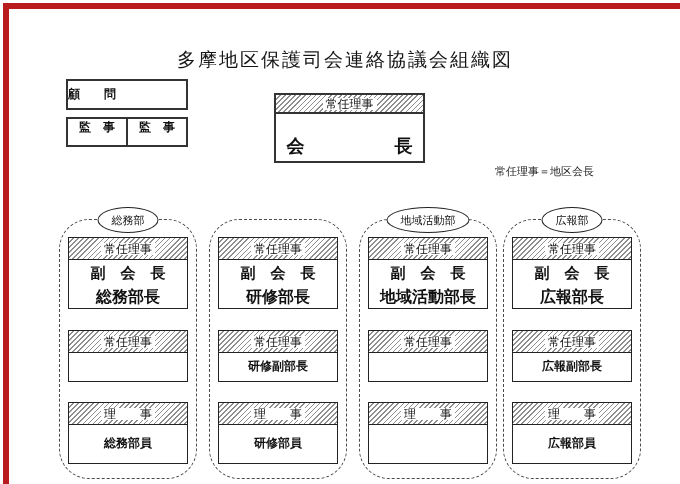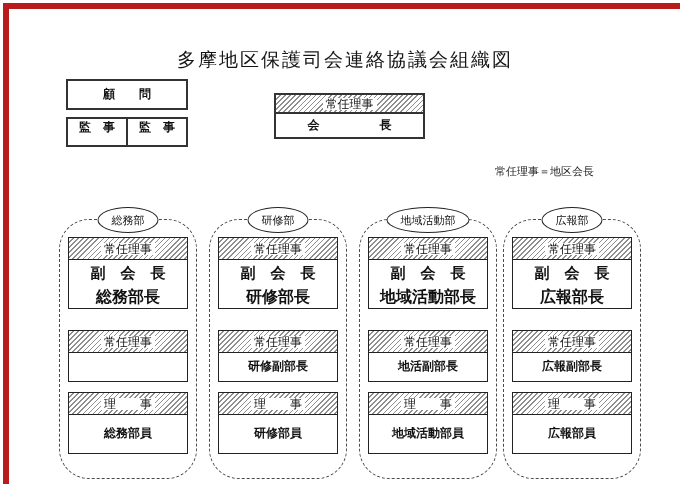--- a/index.html
+++ b/index.html
@@ -3,47 +3,47 @@
 <meta charset="utf-8">
 <style>
   html,body{margin:0;padding:0;background:#fff;}
   body{width:680px;height:484px;font-family:"Liberation Sans","DejaVu Sans",sans-serif;color:#111;}
   .page{position:absolute;left:3px;top:3px;width:672px;height:476px;border:6px solid #b91c1c;background:#fff;}
 
   .title{position:absolute;left:0;right:0;top:38px;text-align:center;font-size:19px;letter-spacing:2px;color:#161616;}
 
   
   .advisor-box{position:absolute;left:57px;top:70px;width:118px;height:27px;border:2px solid #333;
-    display:flex;align-items:center;justify-content:center;font-size:12px;font-weight:bold;}
+    display:flex;align-items:center;font-size:12px;font-weight:bold;}
   .auditor-row{position:absolute;left:57px;top:108px;width:118px;height:26px;border:2px solid #333;display:flex;}
   .auditor-cell{flex:1;display:flex;align-items:flex-start;justify-content:center;font-size:12px;font-weight:bold;}
   .auditor-cell + .auditor-cell{border-left:2px solid #333;}
 
   
   .chairman{position:absolute;left:265px;top:84px;width:147px;border:2px solid #333;background:#fff;}
   .hatch{background:repeating-linear-gradient(135deg,#ffffff 0px,#ffffff 2.5px,#8e8e8e 2.5px,#8e8e8e 3.6px);
     display:flex;align-items:center;justify-content:center;}
   .chairman .hatch{height:17px;border-bottom:2px solid #333;}
   .hatch .tag{background:#fff;padding:0 3px;font-size:12px;font-weight:normal;line-height:12px;white-space:nowrap;}
-  .chairman-body{height:23px;display:flex;align-items:center;justify-content:center;
-    font-size:12px;font-weight:bold;white-space:nowrap;}
+  .chairman-body{height:31px;display:flex;align-items:center;justify-content:center;
+    font-size:18px;font-weight:bold;white-space:nowrap;margin-top:16px;}
 
   .note{position:absolute;left:486px;top:110px;font-size:11px;color:#222;white-space:nowrap;margin-top:45px;}
 
   
   .dept{position:absolute;top:162px;width:136px;height:258px;border:1.5px dashed #4a4a4a;border-radius:30px;margin-top:48px;}
   .dept-1{left:50px;}.dept-2{left:200px;}.dept-3{left:350px;}.dept-4{left:494px;}
   .oval{position:absolute;top:-13px;left:50%;transform:translateX(-50%);height:24px;padding:0 13px;
     background:#fff;border:1.5px solid #222;border-radius:50%;display:flex;align-items:center;justify-content:center;
     font-size:11px;white-space:nowrap;z-index:2;}
   .obox{position:absolute;left:8px;right:8px;border:1.6px solid #222;background:#fff;}
   .obox .hatch{height:21px;border-bottom:1.6px solid #222;}
   .box-head{top:17px;height:70px;}
   .box-deputy{top:110px;height:50px;}
-  .box-members{top:172px;height:60px;text-align:right;}
+  .box-members{top:182px;height:60px;text-align:right;}
   .vice-line{height:27px;display:flex;align-items:center;justify-content:center;
     font-size:15px;font-weight:bold;white-space:nowrap;}
   .dept-head-line{height:20px;display:flex;align-items:center;justify-content:center;
     font-size:16px;font-weight:bold;white-space:nowrap;}
   .single-line{position:absolute;left:0;right:0;top:21px;bottom:0;display:flex;align-items:center;justify-content:center;
     font-size:12px;font-weight:bold;white-space:nowrap;}
 </style>
 </head>
 <body>
 
@@ -89,21 +89,20 @@
     </div>
     <div class="obox box-members">
       <div class="hatch">
           <span class="tag">理　　事</span>
         </div>
       <div class="single-line">総務部員</div>
     </div>
   </div>
 
   <div class="dept dept-2">
-    <div class="oval">研修部</div>
     <div class="obox box-head">
       <div class="hatch">
           <span class="tag">常任理事</span>
         </div>
       <div class="vice-line">副　会　長</div>
       <div class="dept-head-line">研修部長</div>
     </div>
     <div class="obox box-deputy">
       <div class="hatch">
           <span class="tag">常任理事</span>
@@ -124,27 +123,25 @@
       <div class="hatch">
           <span class="tag">常任理事</span>
         </div>
       <div class="vice-line">副　会　長</div>
       <div class="dept-head-line">地域活動部長</div>
     </div>
     <div class="obox box-deputy">
       <div class="hatch">
           <span class="tag">常任理事</span>
         </div>
-      <div class="single-line">地活副部長</div>
     </div>
     <div class="obox box-members">
       <div class="hatch">
           <span class="tag">理　　事</span>
         </div>
-      <div class="single-line">地域活動部員</div>
     </div>
   </div>
 
   <div class="dept dept-4">
     <div class="oval">広報部</div>
     <div class="obox box-head">
       <div class="hatch">
           <span class="tag">常任理事</span>
         </div>
       <div class="vice-line">副　会　長</div>

